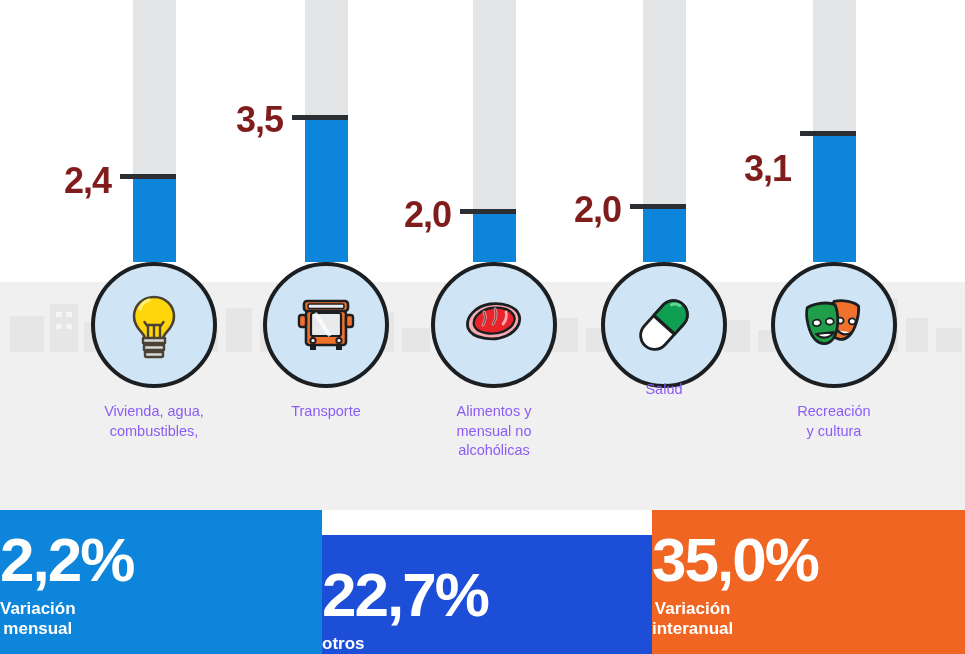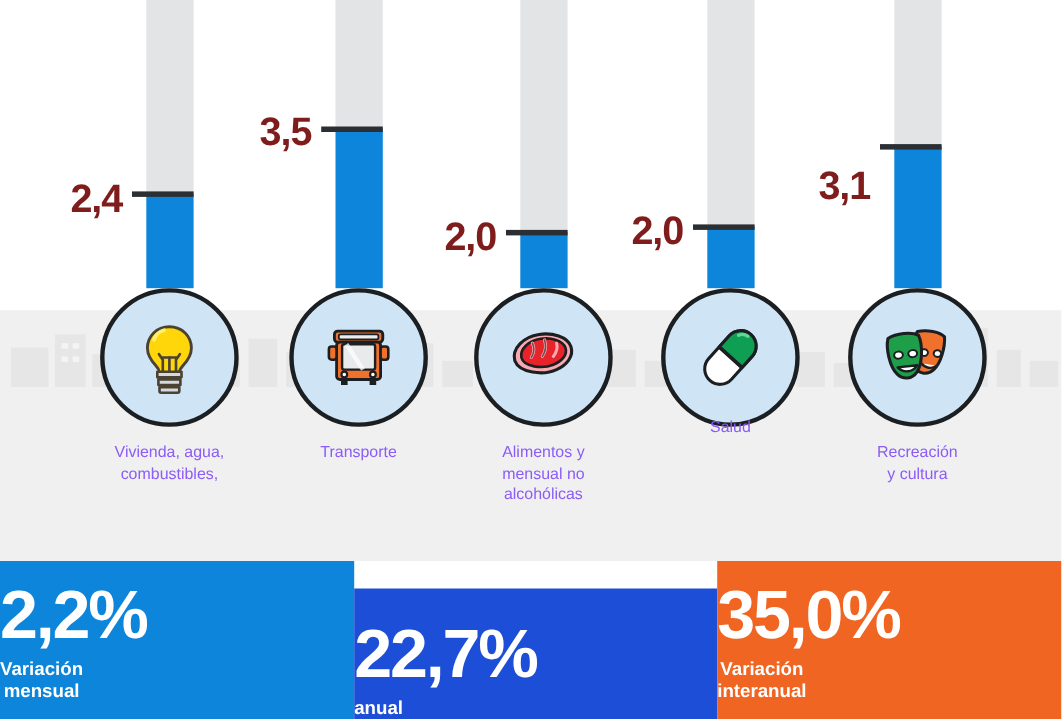--- a/index.html
+++ b/index.html
@@ -258,21 +258,21 @@
       <div class="big">2,2%</div>
       <div class="cap2">
         <div>Variación</div>
         <div>mensual</div>
       </div>
     </div>
 
     <div class="panel" style="width:330px;background:#1d4ed8;margin-top:25px;">
       <div class="big">22,7%</div>
       <div class="cap2">
-        <div>anual</div>
+        <div>otros</div>
       </div>
     </div>
 
     <div class="panel" style="width:313px;background:#f06522;">
       <div class="big">35,0%</div>
       <div class="cap2">
         <div>Variación</div>
         <div>interanual</div>
       </div>
     </div>

